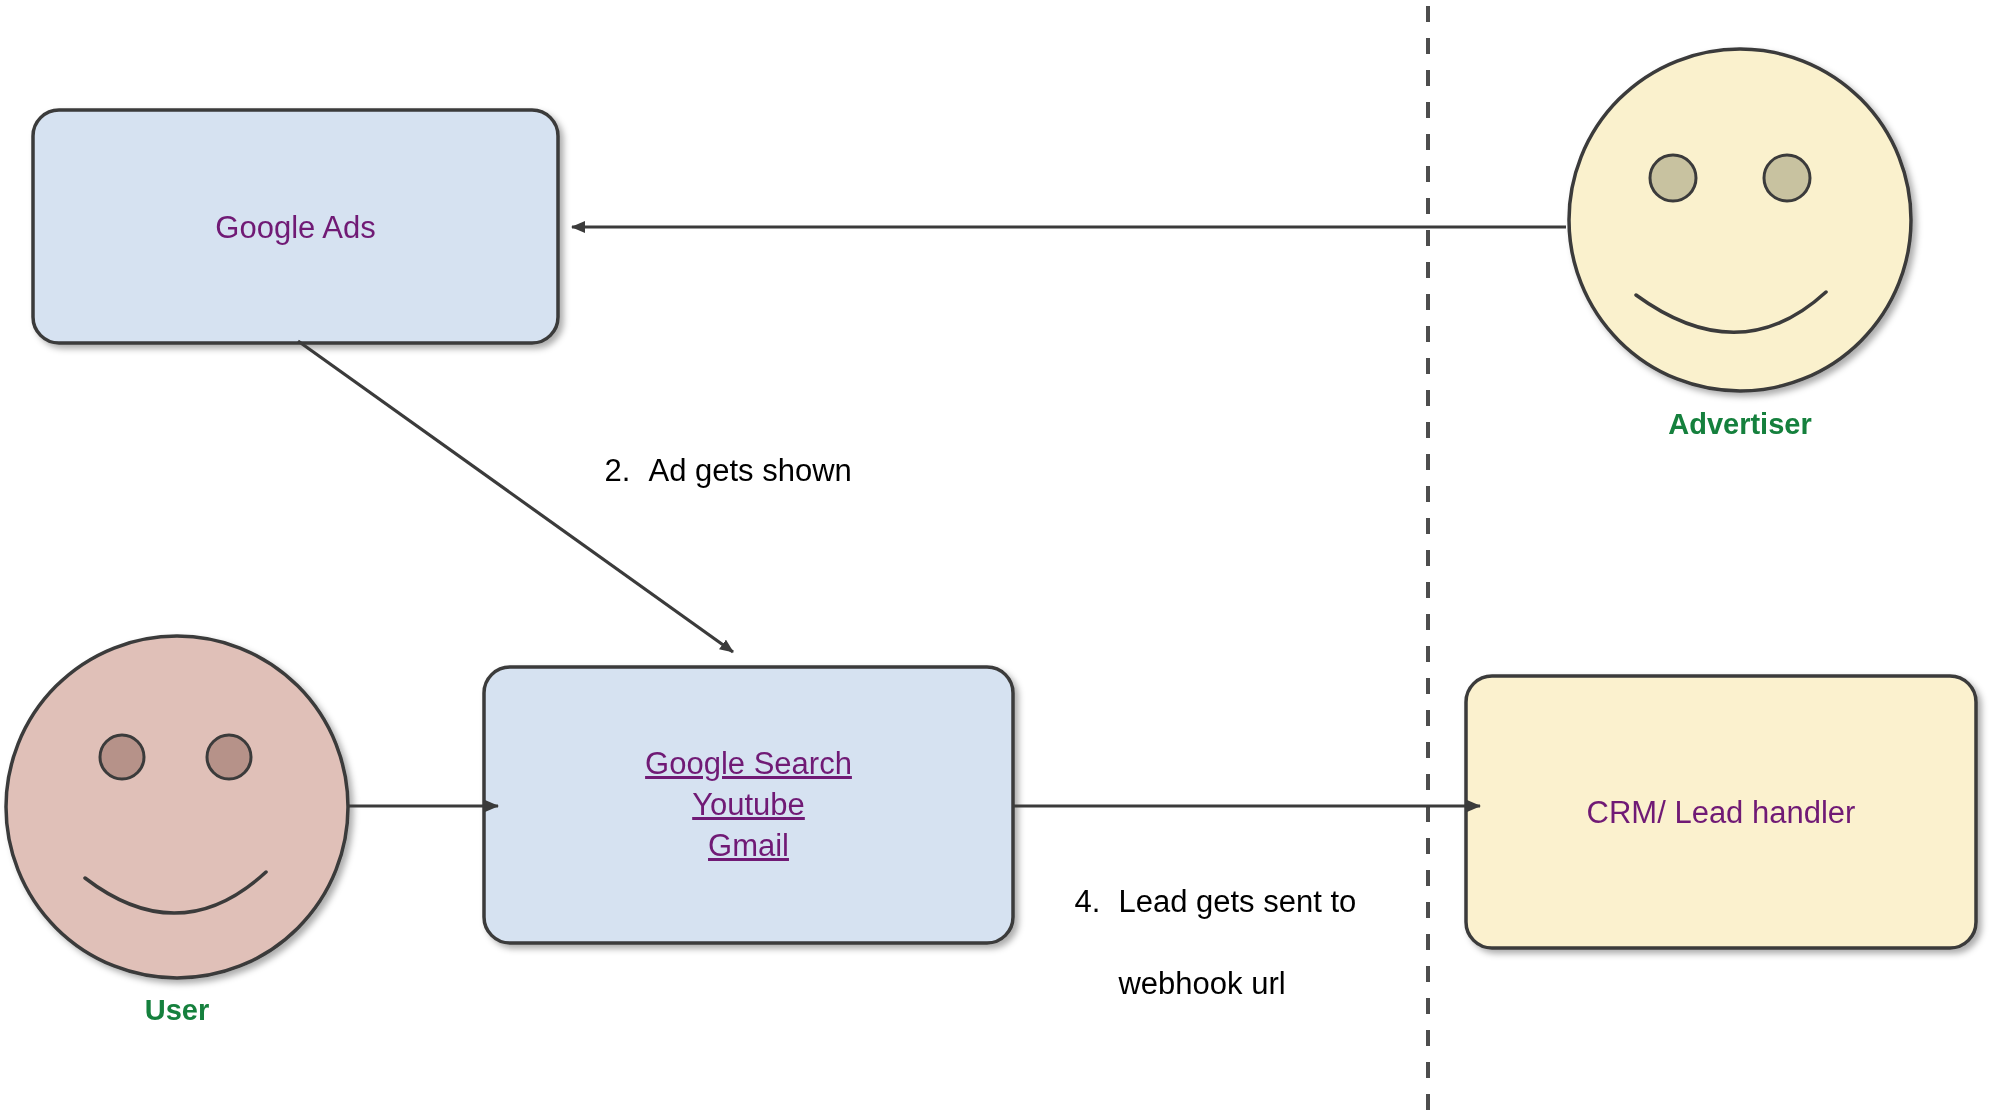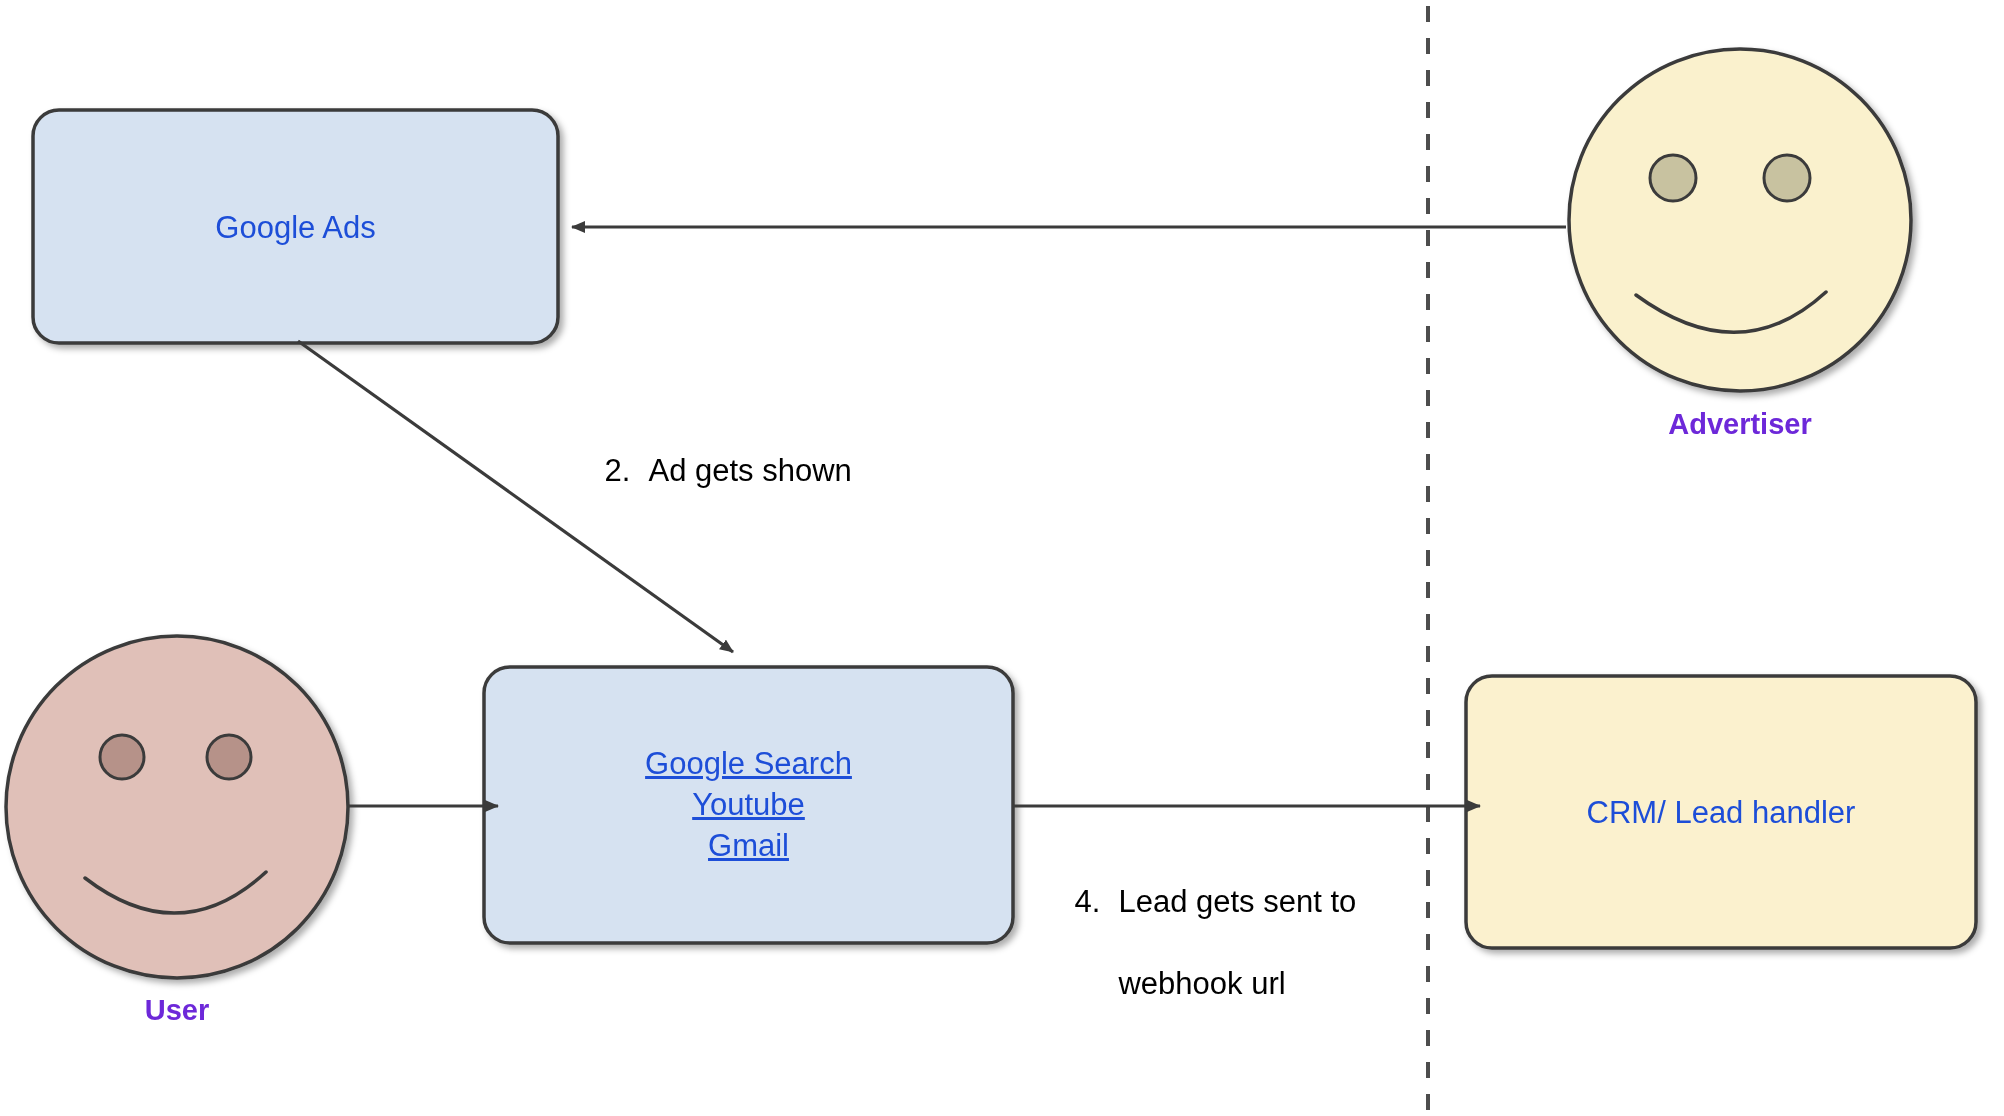--- a/index.html
+++ b/index.html
@@ -32,41 +32,41 @@
     height: 1116px;
     overflow: visible;
   }
 
   .node-text {
     position: absolute;
     text-align: center;
     font-family: "Liberation Sans", sans-serif;
     font-size: 31px;
     line-height: 41px;
-    color: #1d4ed8;
+    color: #701a75;
     white-space: pre-line;
     pointer-events: none;
   }
 
   .edge-label {
     position: absolute;
     font-family: "Liberation Sans", sans-serif;
     font-size: 31px;
     line-height: 41px;
     color: #000000;
     white-space: pre;
   }
 
   .actor-label {
     position: absolute;
     text-align: center;
     font-family: "Liberation Sans", sans-serif;
     font-size: 29px;
     font-weight: bold;
-    color: #6d28d9;
+    color: #15803d;
   }
 
   .num-label {
     display: inline-block;
     width: 44px;
   }
 </style>
 </head>
 <body>
 

